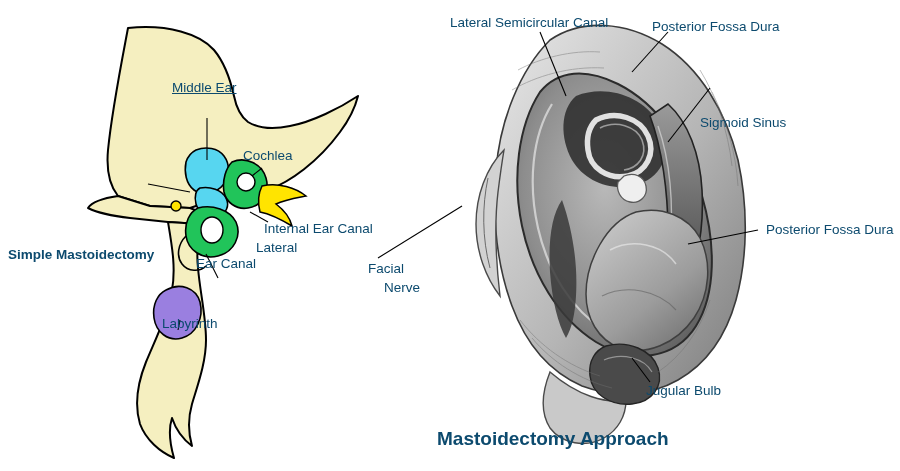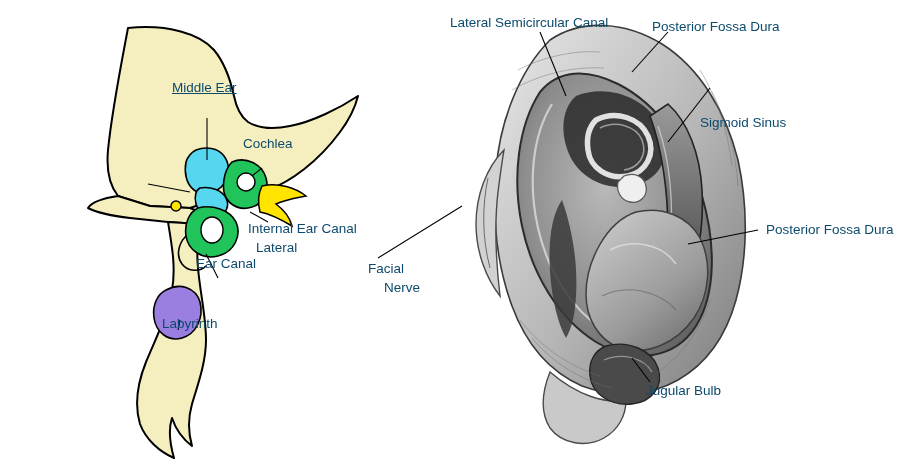--- a/index.html
+++ b/index.html
@@ -191,40 +191,42 @@
       <line x1="268" y1="32" x2="232" y2="72"></line>
       <line x1="310" y1="88" x2="268" y2="142"></line>
       <line x1="358" y1="230" x2="288" y2="244"></line>
       <line x1="-22" y1="258" x2="62" y2="206"></line>
       <line x1="250" y1="382" x2="232" y2="358"></line>
     </g>
   </svg>
 
   <div class="label" style="left:172px; top:80px;text-decoration:underline;">Middle Ear</div>
 
-  <div class="label" style="left:243px; top:136px;">Cochlea</div>
-
-
-  <div class="label" style="left:248px; top:221px;">Internal
+  <div class="label" style="left:243px; top:148px;">Cochlea</div>
+
+
+  <div class="label" style="left:264px; top:221px;">Internal
 Ear Canal</div>
   <div class="label" style="left:256px; top:240px;">Lateral</div>
 
+  <div class="label bold" style="left:8px; top:247px;">Simple Mastoidectomy</div>
 
   <div class="label" style="left:196px; top:256px;">Ear Canal</div>
 
   <div class="label" style="left:162px; top:316px;">Labyrinth</div>
 
   <div class="label" style="left:450px; top:15px;">Lateral Semicircular Canal</div>
 
   <div class="label" style="left:652px; top:19px;">Posterior Fossa Dura</div>
 
   <div class="label" style="left:700px; top:71px;margin-top:44px;">Sigmoid Sinus</div>
 
   <div class="label" style="left:766px; top:222px;">Posterior Fossa Dura</div>
 
   <div class="label" style="left:368px; top:261px;">Facial</div>
   <div class="label" style="left:368px; top:280px;margin-left:16px;">Nerve</div>
 
 
   <div class="label" style="left:646px; top:383px;">Jugular Bulb</div>
 
+  <div class="label title" style="left:437px; top:428px;">Mastoidectomy Approach</div>
 
 </div>
 
 </body></html>

